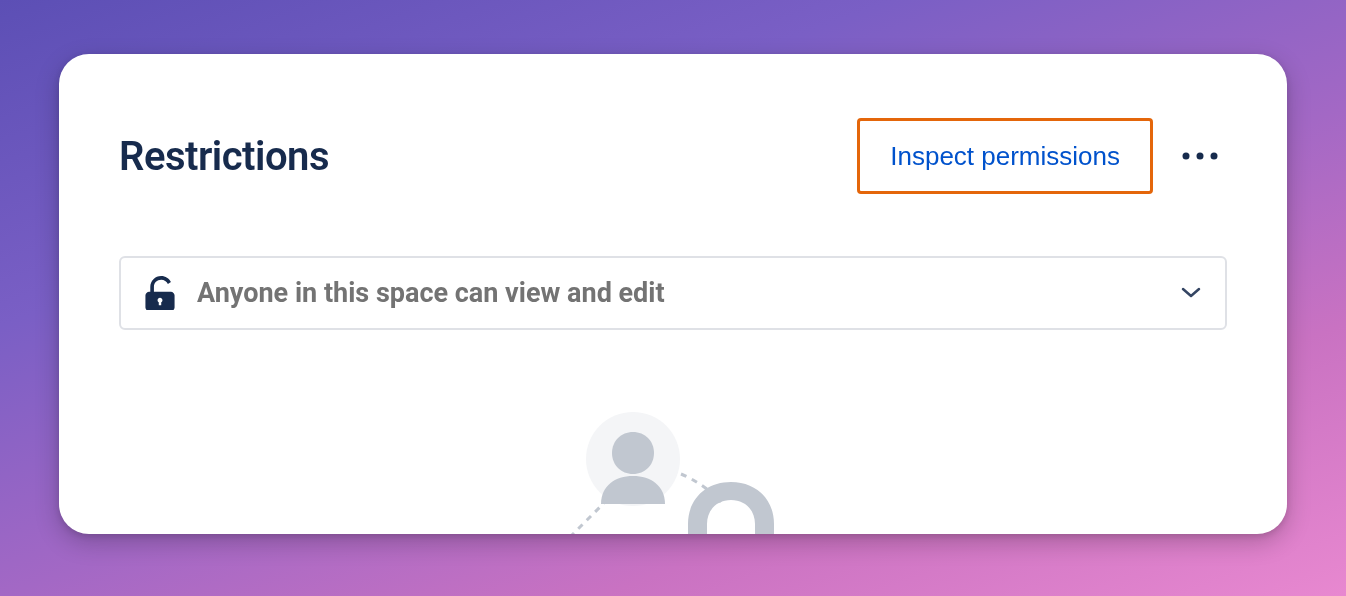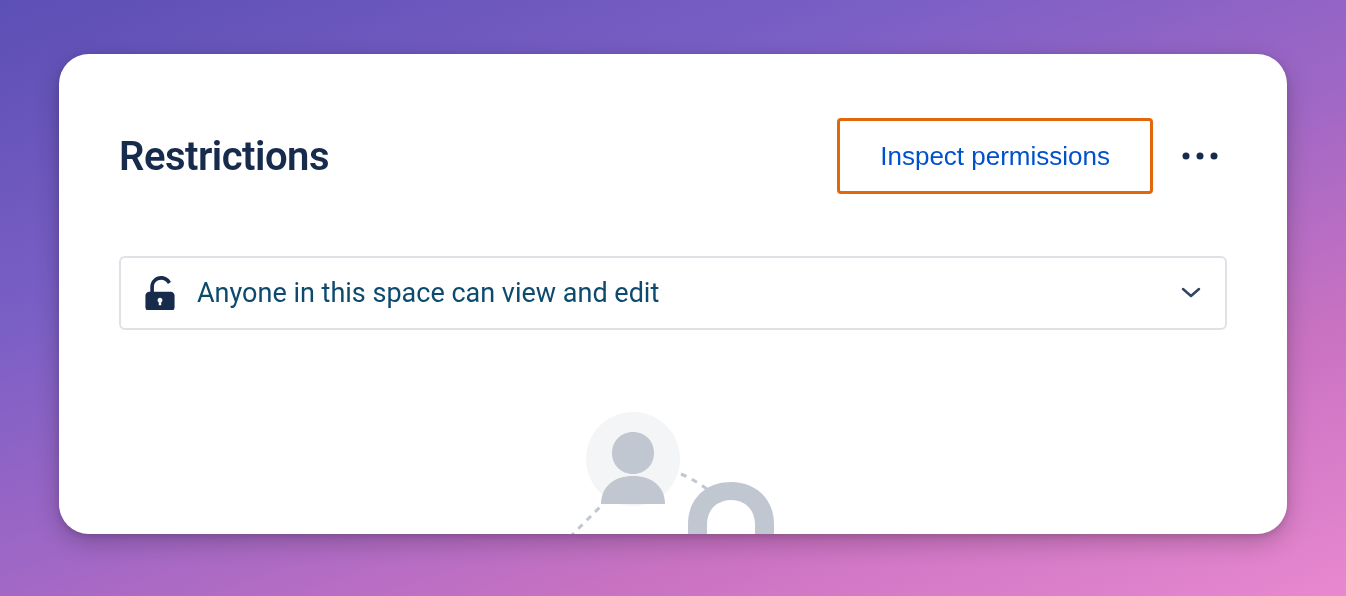--- a/index.html
+++ b/index.html
@@ -44,21 +44,21 @@
       display: flex;
       align-items: center;
       gap: 20px;
     }
     .inspect-btn {
       border: 3px solid #e4660a;
       background: #fff;
       color: #0052cc;
       font-size: 26px;
       font-weight: 500;
-      padding: 22px 40px;
+      padding: 22px 30px;
       border-radius: 4px;
       cursor: pointer;
       line-height: 1;
     }
     .more-btn {
       background: transparent;
       border: none;
       cursor: pointer;
       padding: 8px;
       display: flex;
@@ -85,22 +85,22 @@
       align-items: center;
       gap: 22px;
     }
     .lock-icon {
       width: 30px;
       height: 34px;
       flex-shrink: 0;
     }
     .dropdown-label {
       font-size: 27px;
-      color: #0c4a6e;
-      font-weight: 400;
+      color: #737373;
+      font-weight: 700;
     }
     .chevron {
       width: 20px;
       height: 12px;
       flex-shrink: 0;
     }
     .illustration {
       position: absolute;
       bottom: -10px;
       left: 50%;

